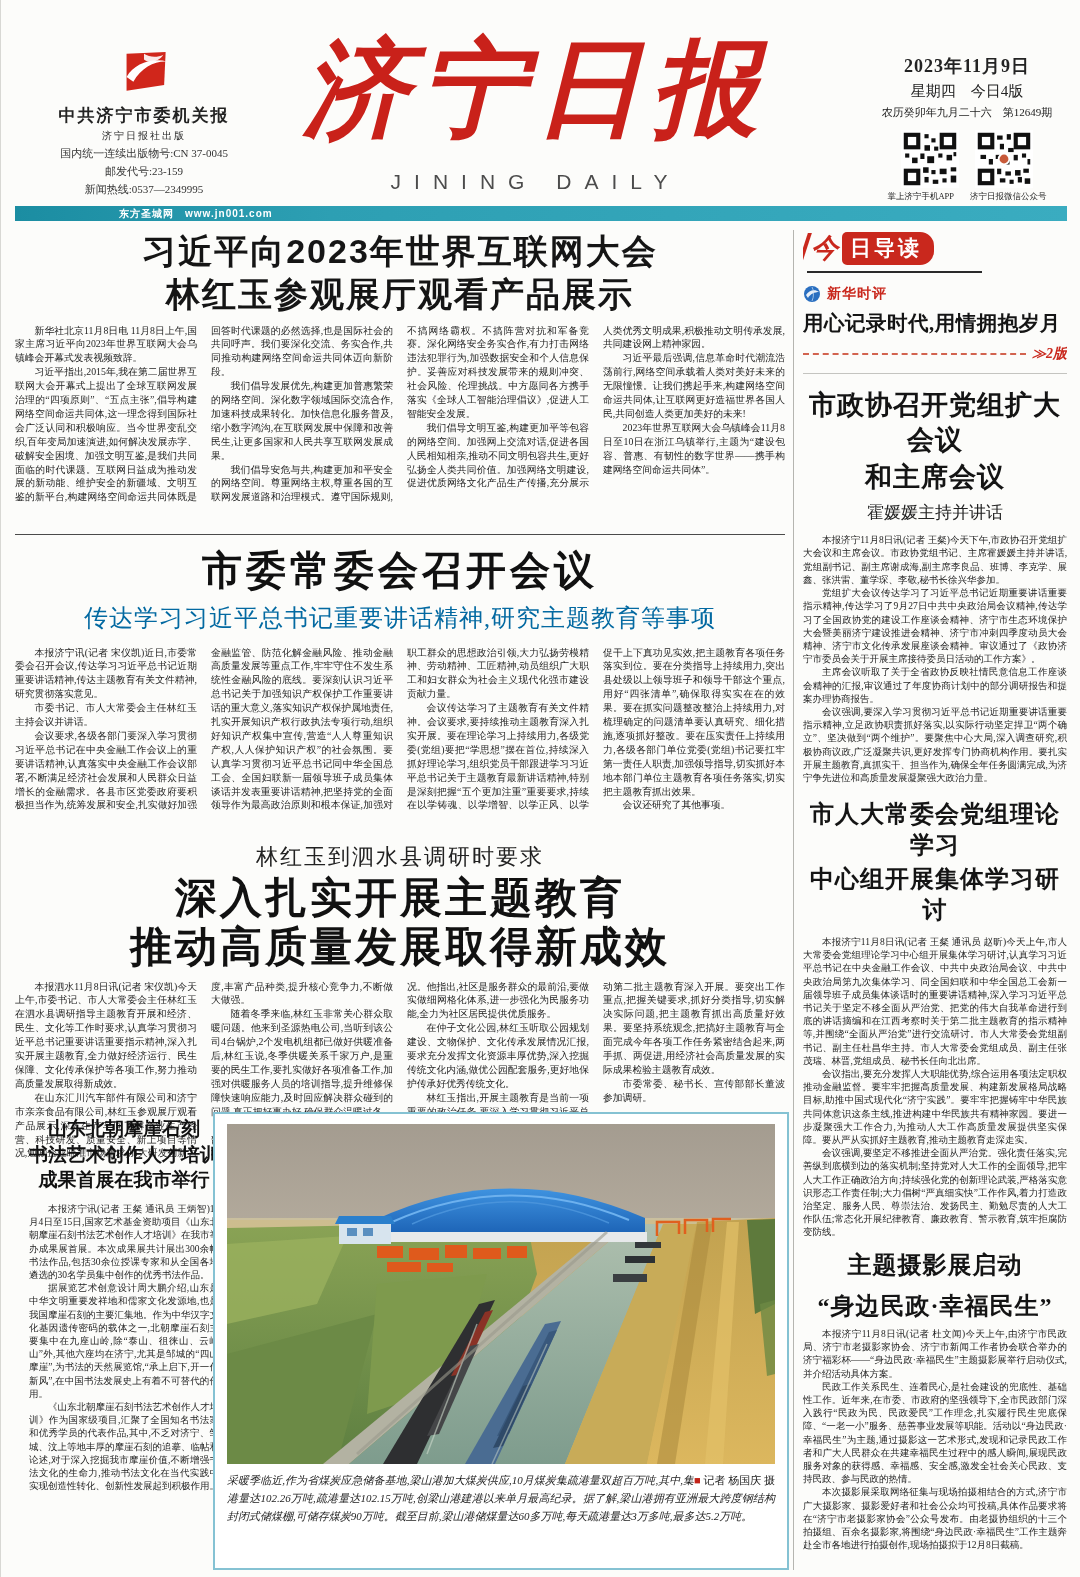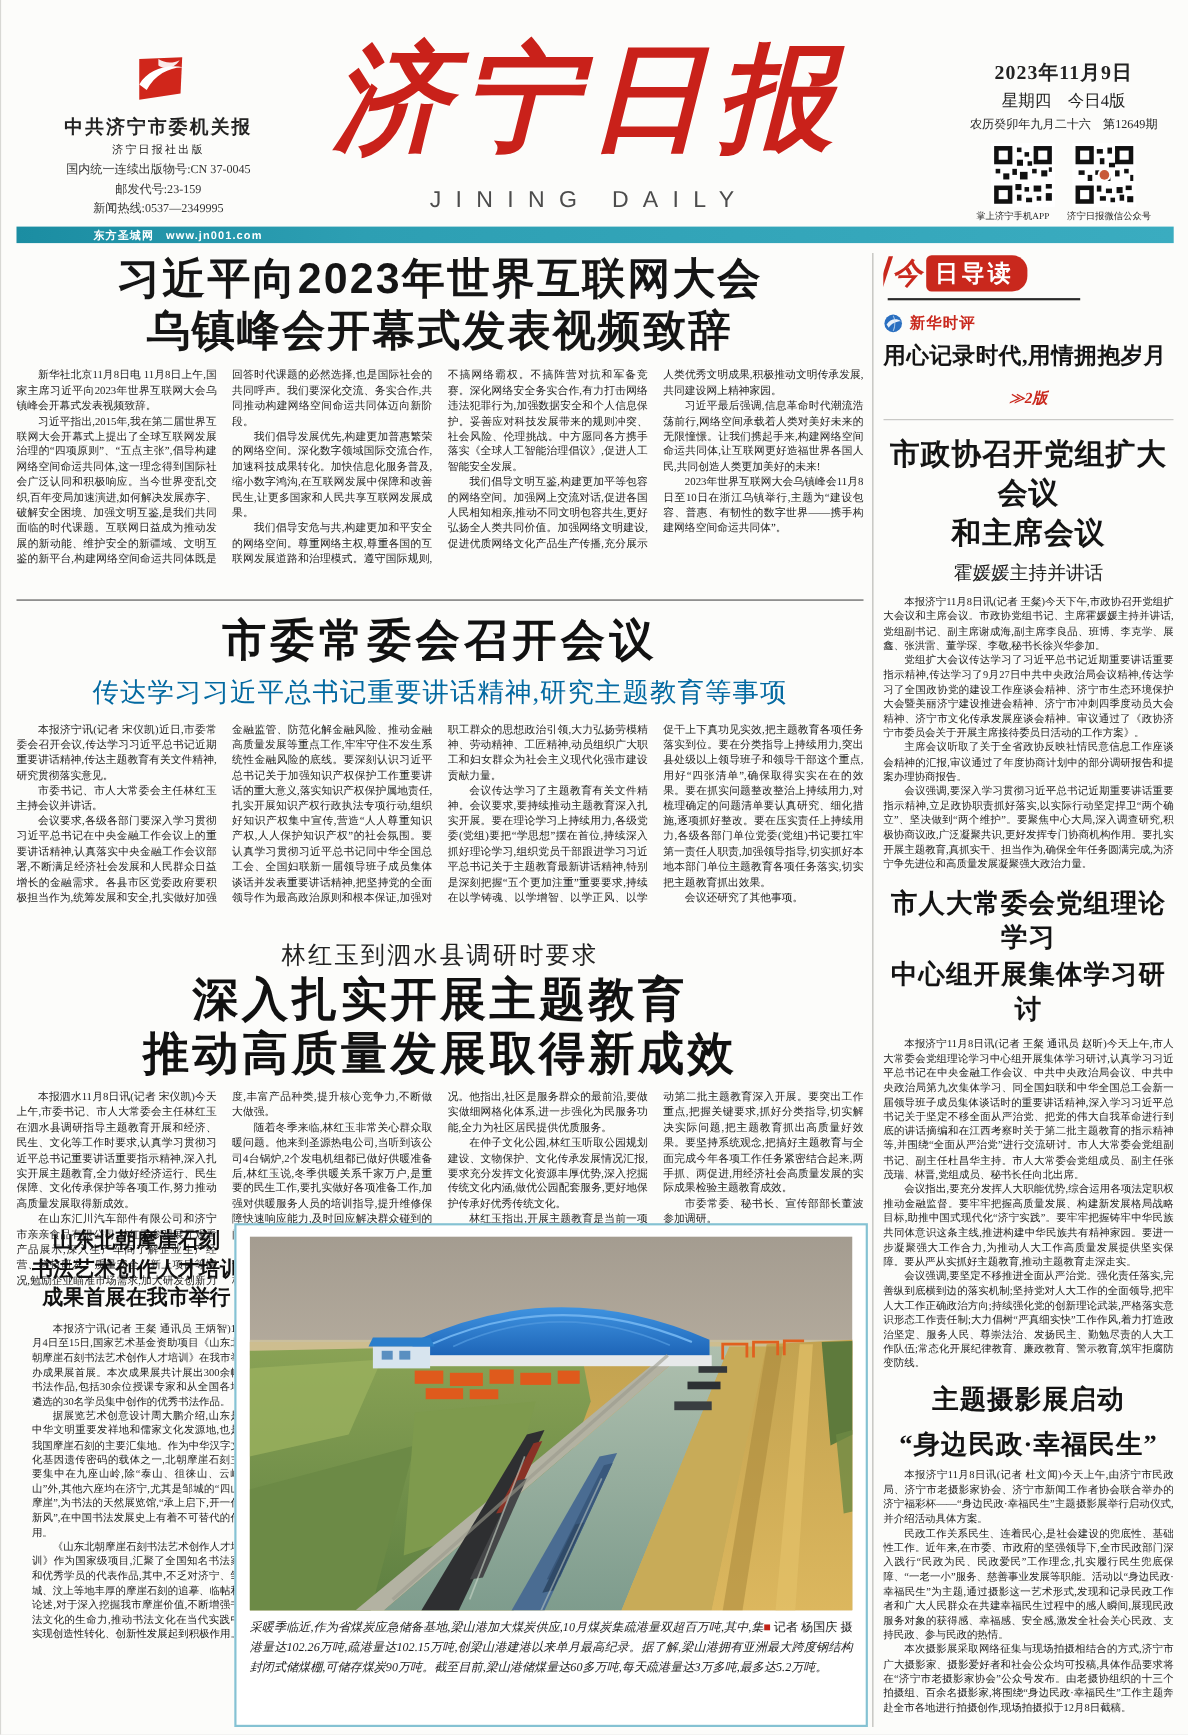--- a/index.html
+++ b/index.html
@@ -25,26 +25,26 @@
   .mast-lunar{font-size:11px;margin-top:4px;white-space:nowrap;}
   .qr-row{display:flex;justify-content:center;gap:16px;margin-top:10px;}
   .qr{width:58px;}
   .qr svg{width:58px;height:58px;display:block;background:#fff;}
   .qr-label{font-size:8.5px;margin-top:3px;white-space:nowrap;}
   
   .topbar{position:absolute;left:14px;top:206px;width:1052px;height:15px;
           background:linear-gradient(90deg,#1b8da2 0%,#2d9fb3 30%,#3aacc0 100%);
           display:flex;align-items:center;}
   .topbar span{font-family:"Liberation Sans",sans-serif;font-size:10px;color:#fff;
-               font-weight:bold;letter-spacing:1px;padding-left:70px;}
+               font-weight:bold;letter-spacing:1px;padding-left:104px;}
   
   .vrule{position:absolute;left:792px;top:230px;width:1px;height:1340px;background:#b5b5b0;}
   .main{position:absolute;left:14px;top:226px;width:770px;}
   .headline1{font-family:"Liberation Sans","DejaVu Sans",sans-serif;font-weight:900;
-             font-size:39px;line-height:1.14;text-align:center;color:#151515;
+             font-size:34px;line-height:1.14;text-align:center;color:#151515;
              letter-spacing:2px;margin:6px 0 10px;}
   .col4{column-count:4;column-gap:14px;font-size:9.8px;line-height:1.42;
         text-align:justify;overflow:hidden;}
   .paras p{margin:0;text-indent:2em;}
   .lead-body{height:200px;}
   .hrule{border:none;border-top:1px solid #4a4a4a;margin:10px 0 8px;}
   .headline2{font-family:"Liberation Sans","DejaVu Sans",sans-serif;font-weight:900;
              font-size:40px;text-align:center;letter-spacing:4px;margin:4px 0 4px;color:#111;}
   .subtitle2{font-size:24px;text-align:center;letter-spacing:1px;margin:0 0 12px;color:#0369a1;}
   .meeting-body{height:182px;}
@@ -75,21 +75,21 @@
                font-size:27px;color:#c9281d;}
   .digest-box{background:#c9281d;color:#fff;font-family:"Liberation Sans",sans-serif;
               font-weight:900;font-size:21px;letter-spacing:3px;padding:2px 12px 3px 8px;
               border-radius:5px 14px 14px 5px;}
   .digest-underline{width:175px;height:2px;background:#2a2a2a;margin:5px 0 12px 4px;}
   .xinhua-row{display:flex;align-items:flex-end;gap:6px;margin:2px 0 6px;}
   .xinhua-label{font-family:"Liberation Sans",sans-serif;font-weight:900;font-size:14px;
                 color:#c9281d;letter-spacing:1px;}
   .digest-title{font-weight:bold;font-size:20.5px;letter-spacing:0.5px;margin:2px 0 8px;
                 color:#141414;white-space:nowrap;}
-  .dash-row{display:flex;align-items:center;gap:6px;margin:0 0 10px;flex-direction:column;}
+  .dash-row{display:flex;align-items:center;gap:6px;margin:0 0 10px;}
   .dash-line{flex:1;border-top:2px dashed #d2634f;height:0;}
   .dash-page{color:#c9281d;font-weight:bold;font-size:14px;font-style:italic;}
   .side-sep{border:none;border-top:1px solid #c4c4c0;margin:0 0 14px;}
   .side-h{font-weight:bold;font-size:27px;line-height:1.3;text-align:center;
           letter-spacing:1px;color:#141414;margin:0 0 6px;}
   .side-h.small{font-size:24px;}
   .side-sub{font-size:17px;text-align:center;margin:0 0 10px;color:#222;}
   .side-body{font-size:9.5px;line-height:1.39;text-align:justify;margin-bottom:14px;}
 </style>
 </head>
@@ -196,21 +196,21 @@
   </div>
 
   <div class="topbar">
     <span>东方圣城网　www.jn001.com</span>
   </div>
 
   <div class="vrule"></div>
 
   <div class="main">
     <div class="headline1">习近平向2023年世界互联网大会</div>
-    <div class="headline1" style="margin-top:-6px;">乌镇峰会开幕式发表视频致辞</div>
+    <div class="headline1" style="margin-top:-6px;">林红玉参观展厅观看产品展示</div>
     <div class="col4 paras lead-body">
         <p>新华社北京11月8日电  11月8日上午,国家主席习近平向2023年世界互联网大会乌镇峰会开幕式发表视频致辞。</p>
         <p>习近平指出,2015年,我在第二届世界互联网大会开幕式上提出了全球互联网发展治理的“四项原则”、“五点主张”,倡导构建网络空间命运共同体,这一理念得到国际社会广泛认同和积极响应。当今世界变乱交织,百年变局加速演进,如何解决发展赤字、破解安全困境、加强文明互鉴,是我们共同面临的时代课题。互联网日益成为推动发展的新动能、维护安全的新疆域、文明互鉴的新平台,构建网络空间命运共同体既是回答时代课题的必然选择,也是国际社会的共同呼声。我们要深化交流、务实合作,共同推动构建网络空间命运共同体迈向新阶段。</p>
         <p>我们倡导发展优先,构建更加普惠繁荣的网络空间。深化数字领域国际交流合作,加速科技成果转化。加快信息化服务普及,缩小数字鸿沟,在互联网发展中保障和改善民生,让更多国家和人民共享互联网发展成果。</p>
         <p>我们倡导安危与共,构建更加和平安全的网络空间。尊重网络主权,尊重各国的互联网发展道路和治理模式。遵守国际规则,不搞网络霸权。不搞阵营对抗和军备竞赛。深化网络安全务实合作,有力打击网络违法犯罪行为,加强数据安全和个人信息保护。妥善应对科技发展带来的规则冲突、社会风险、伦理挑战。中方愿同各方携手落实《全球人工智能治理倡议》,促进人工智能安全发展。</p>
         <p>我们倡导文明互鉴,构建更加平等包容的网络空间。加强网上交流对话,促进各国人民相知相亲,推动不同文明包容共生,更好弘扬全人类共同价值。加强网络文明建设,促进优质网络文化产品生产传播,充分展示人类优秀文明成果,积极推动文明传承发展,共同建设网上精神家园。</p>
         <p>习近平最后强调,信息革命时代潮流浩荡前行,网络空间承载着人类对美好未来的无限憧憬。让我们携起手来,构建网络空间命运共同体,让互联网更好造福世界各国人民,共同创造人类更加美好的未来!</p>
         <p>2023年世界互联网大会乌镇峰会11月8日至10日在浙江乌镇举行,主题为“建设包容、普惠、有韧性的数字世界——携手构建网络空间命运共同体”。</p>
       </div>
     <hr class="hrule">

